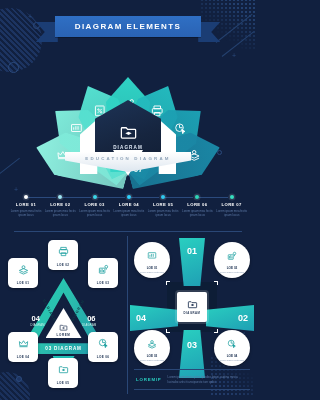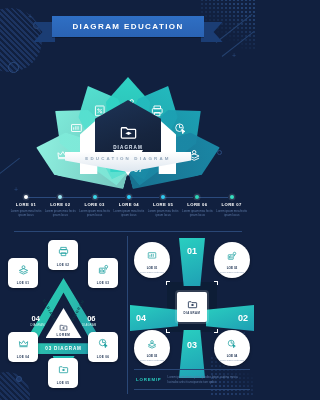--- a/index.html
+++ b/index.html
@@ -250,21 +250,21 @@
     <div class="deco-diag" style="right:-6px;top:56px;width:40px;transform:rotate(-38deg);"></div>
     <div class="deco-diag" style="left:-4px;top:176px;width:30px;transform:rotate(-38deg);"></div>
     <div class="deco-diag" style="right:4px;bottom:46px;width:34px;transform:rotate(-38deg);"></div>
     <div class="deco-ring" style="left:16px;bottom:18px;width:6px;height:6px;background:#1d3563;border-color:#2b4a7d;"></div>
   </div>
 
   <div class="ribbon-wrap">
     <div class="ribbon">
       <div class="ribbon-tail l"></div>
       <div class="ribbon-tail r"></div>
-      <div class="ribbon-main">DIAGRAM EDUCATION</div>
+      <div class="ribbon-main">DIAGRAM ELEMENTS</div>
     </div>
   </div>
 
   <div class="fan">
     <div id="fan-segments">
         <div class="seg" style="transform: rotate(-75deg);">
           <div class="seg-shape" style="background: linear-gradient(rgb(142, 240, 223) 0%, rgba(142, 240, 223, 0.8) 100%);"></div>
           <div class="seg-num" style="transform: rotate(75deg);">01</div>
           <div class="seg-ico" style="transform: rotate(75deg);">
             <svg viewBox="0 0 24 24" fill="none" stroke="#ffffff" stroke-width="1.7" stroke-linejoin="round" style="color:#ffffff">

